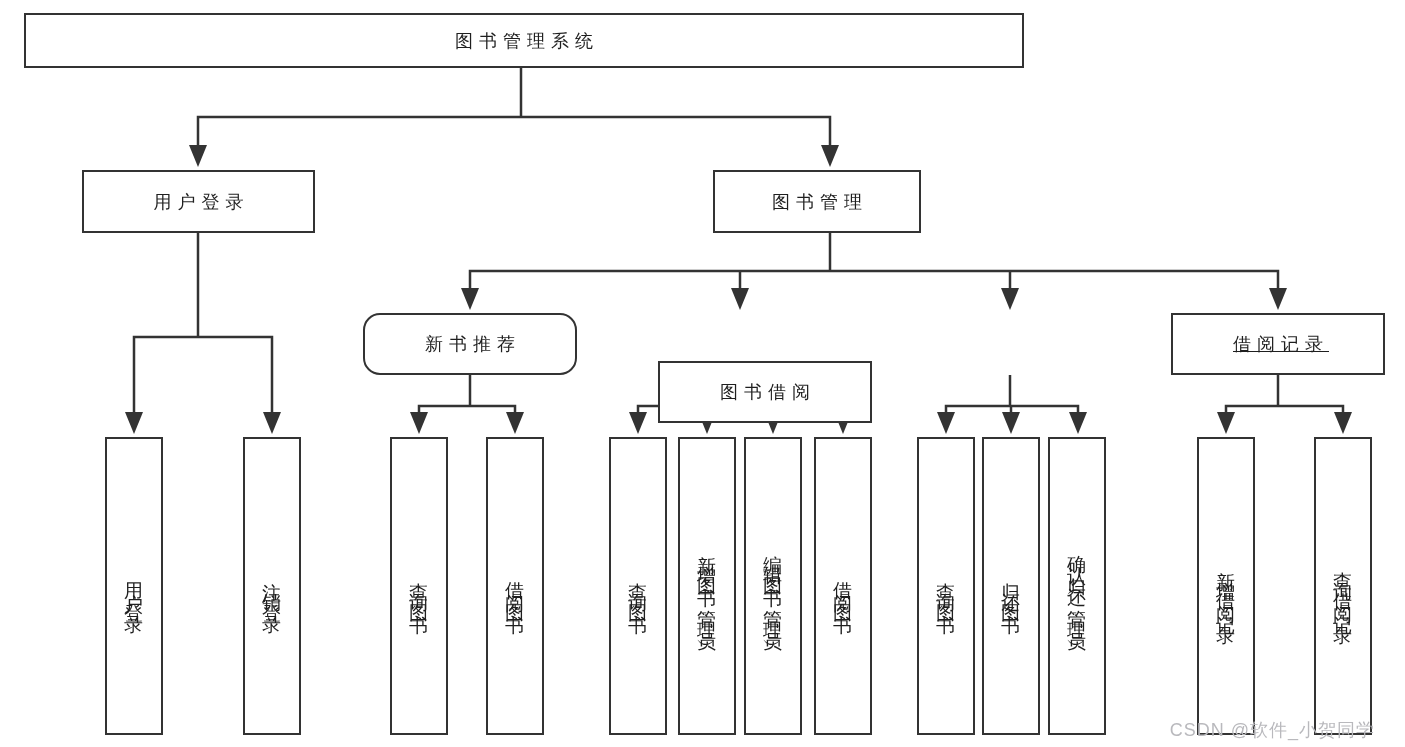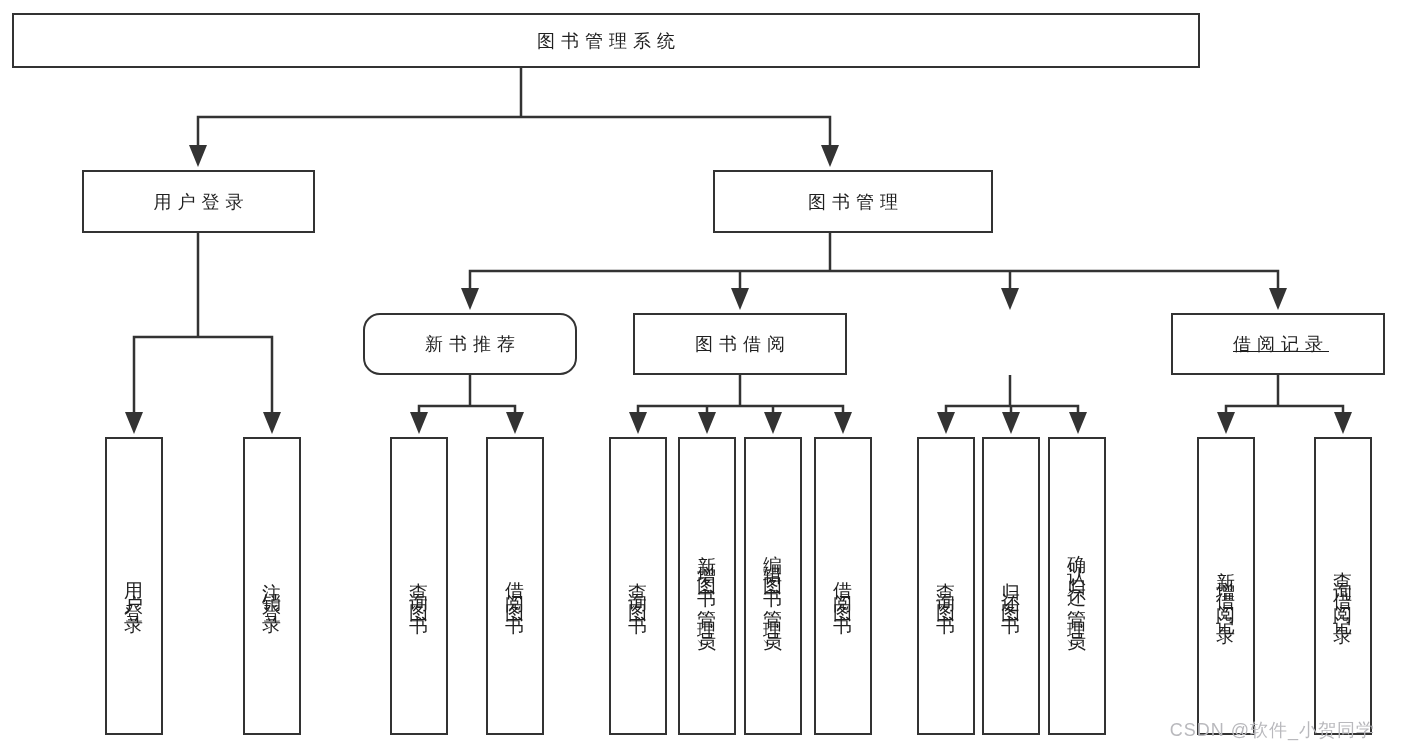--- a/index.html
+++ b/index.html
@@ -36,21 +36,21 @@
     border:2px solid var(--line);
     color:var(--text);
     display:flex;align-items:center;justify-content:center;
   }
   .hbox{
     font-size:18px;
     letter-spacing:6px;
     text-indent:6px;
     white-space:nowrap;
   }
-  .root{left:12px;top:13px;width:1188px;height:55px;}
+  .root{left:24px;top:13px;width:1000px;height:55px;}
   .l2{top:170px;height:63px;}
   .l3{top:313px;width:214px;height:62px;}
   .leaf{
     top:437px;width:58px;height:298px;
   }
   .leaf span{
     writing-mode:vertical-lr;
     font-size:19px;
     letter-spacing:11px;
     padding-top:6px;
@@ -118,28 +118,28 @@
     <polygon points="1334,412 1352,412 1343,434"></polygon>
   </svg>
 
   <div class="box hbox root">
     <span>图书管理系统</span>
   </div>
 
   <div class="box hbox l2" style="left:82px;width:233px;">
     <span>用户登录</span>
   </div>
-  <div class="box hbox l2" style="left:713px;width:280px;">
+  <div class="box hbox l2" style="left:713px;width:208px;">
     <span>图书管理</span>
   </div>
 
   <div class="box hbox l3" style="left:363px;border-radius:17px;">
     <span>新书推荐</span>
   </div>
-  <div class="box hbox l3" style="left:633px;">
+  <div class="box hbox l3" style="left:658px;margin-top:48px;">
     <span>图书借阅</span>
   </div>
   <div class="box hbox l3" style="left:1171px;text-decoration:underline;">
     <span>借阅记录</span>
   </div>
 
   <div class="box leaf" style="left:105px;">
     <span>用户登录</span>
   </div>
   <div class="box leaf" style="left:243px;">

